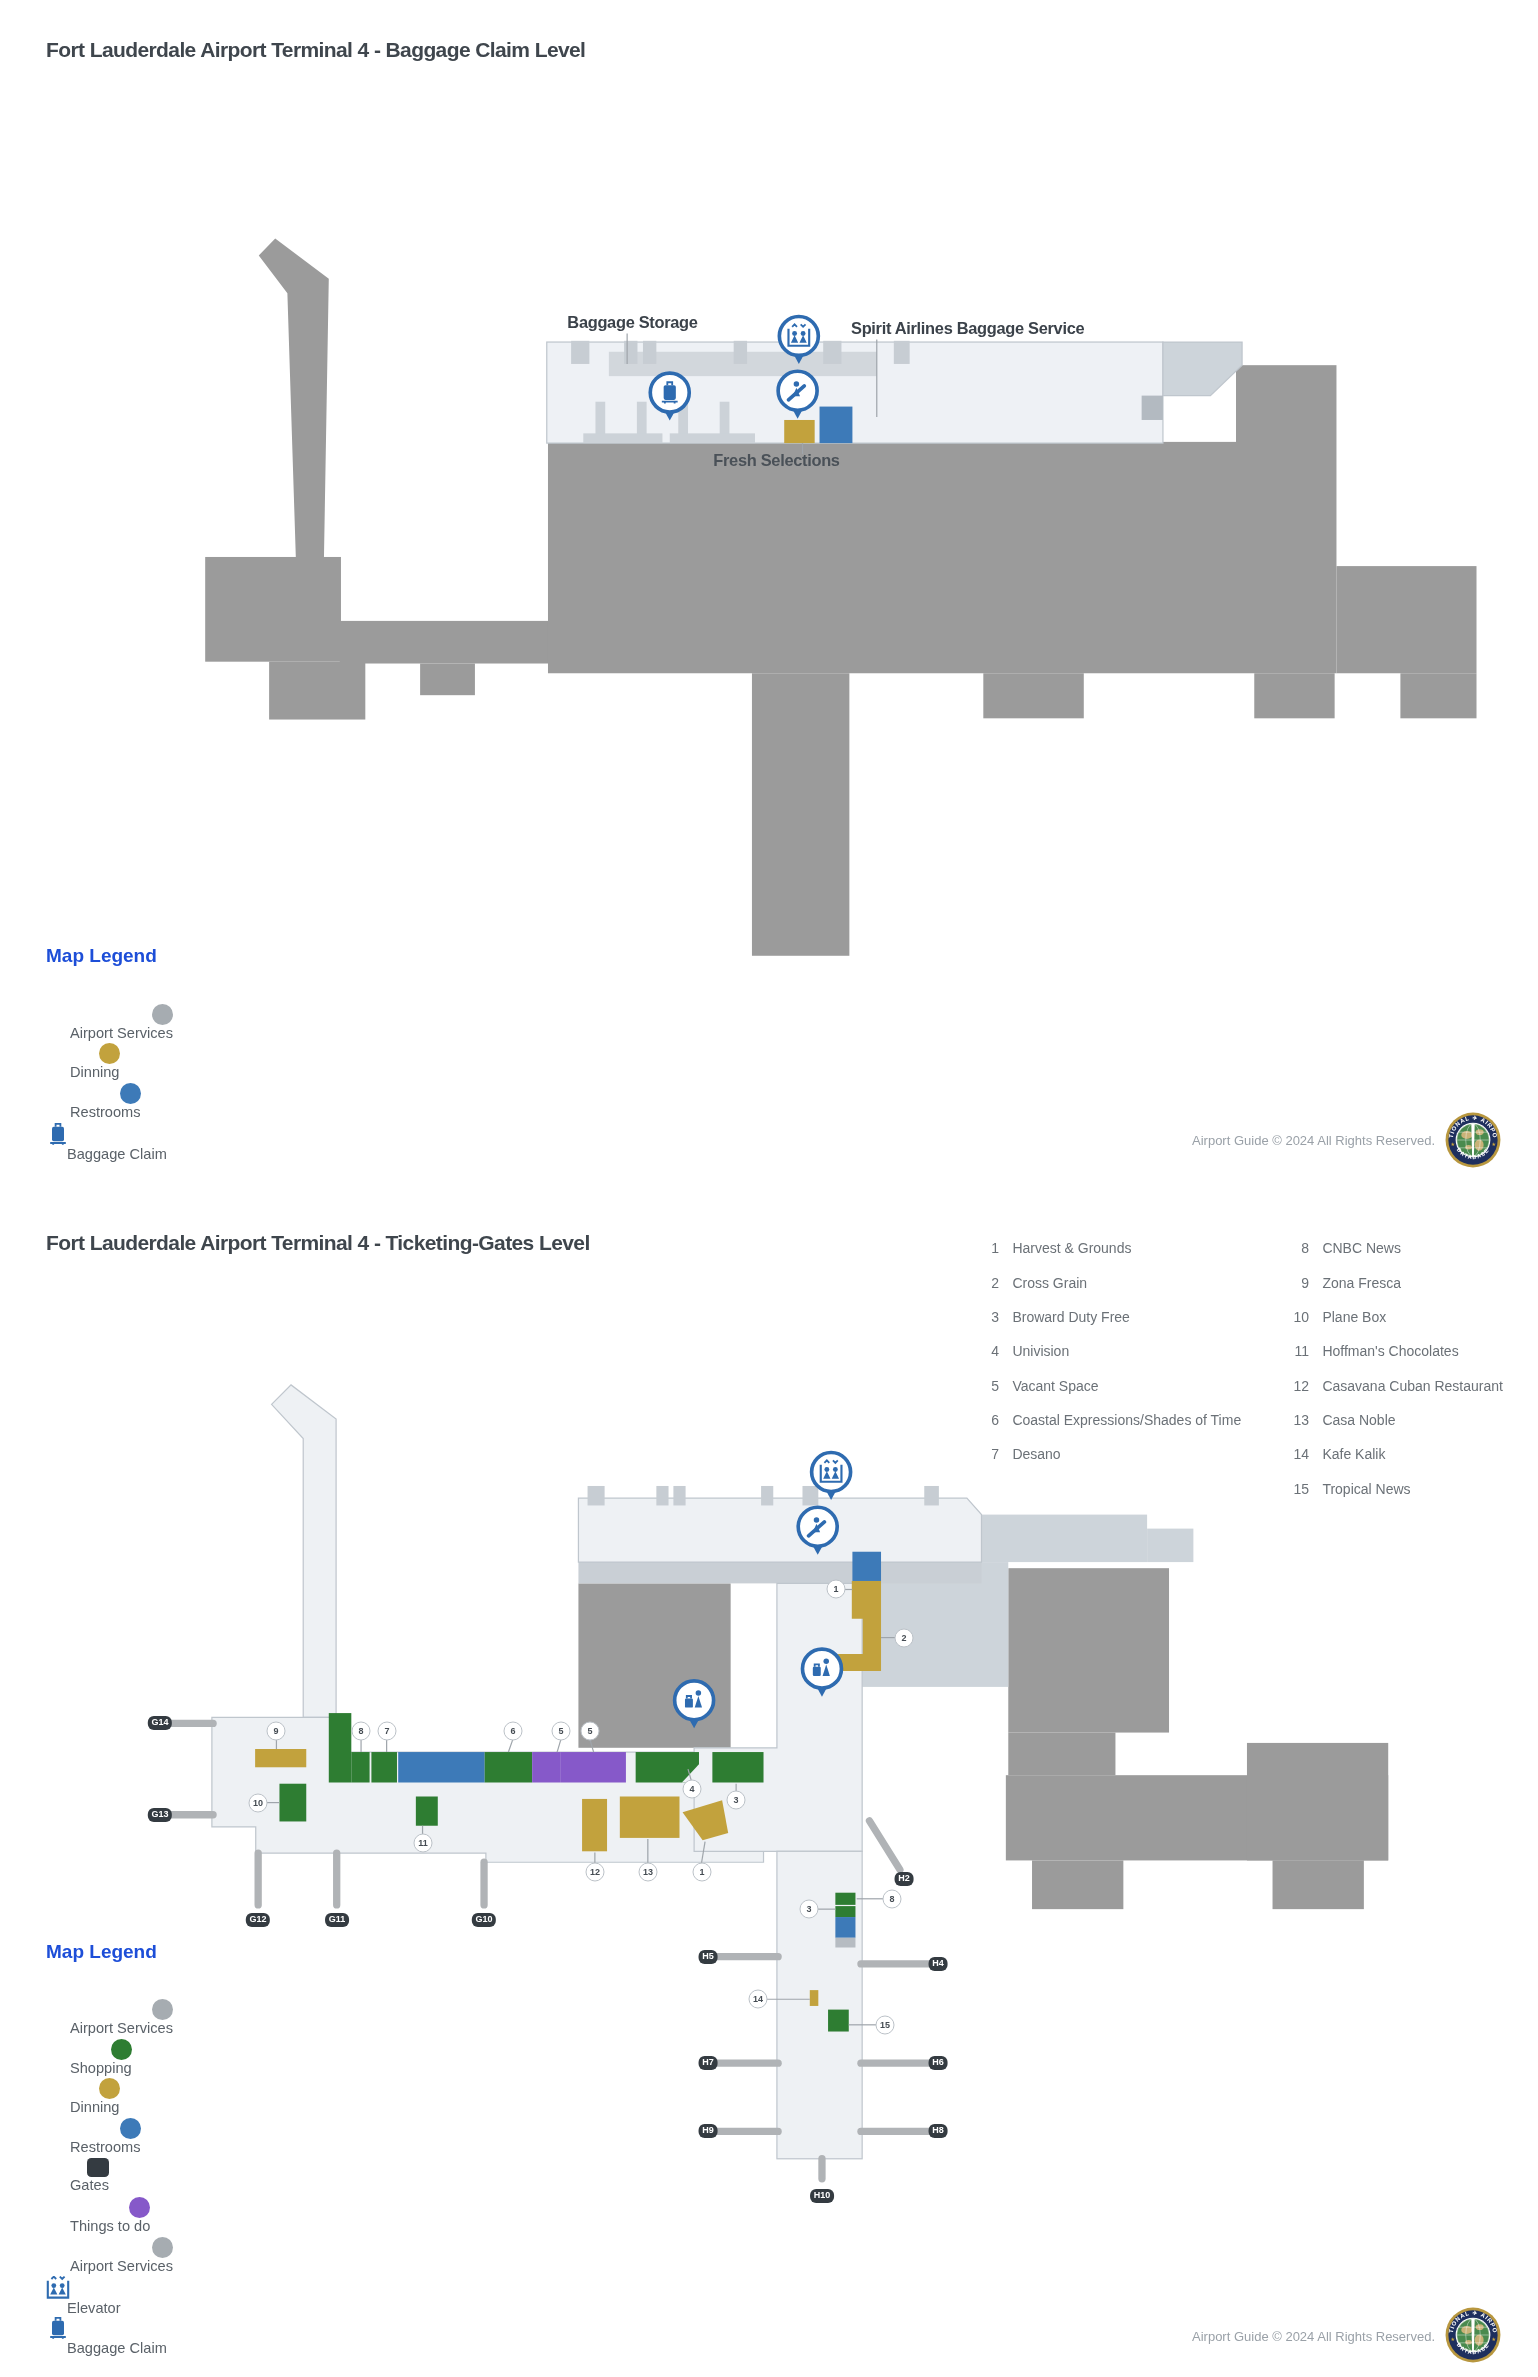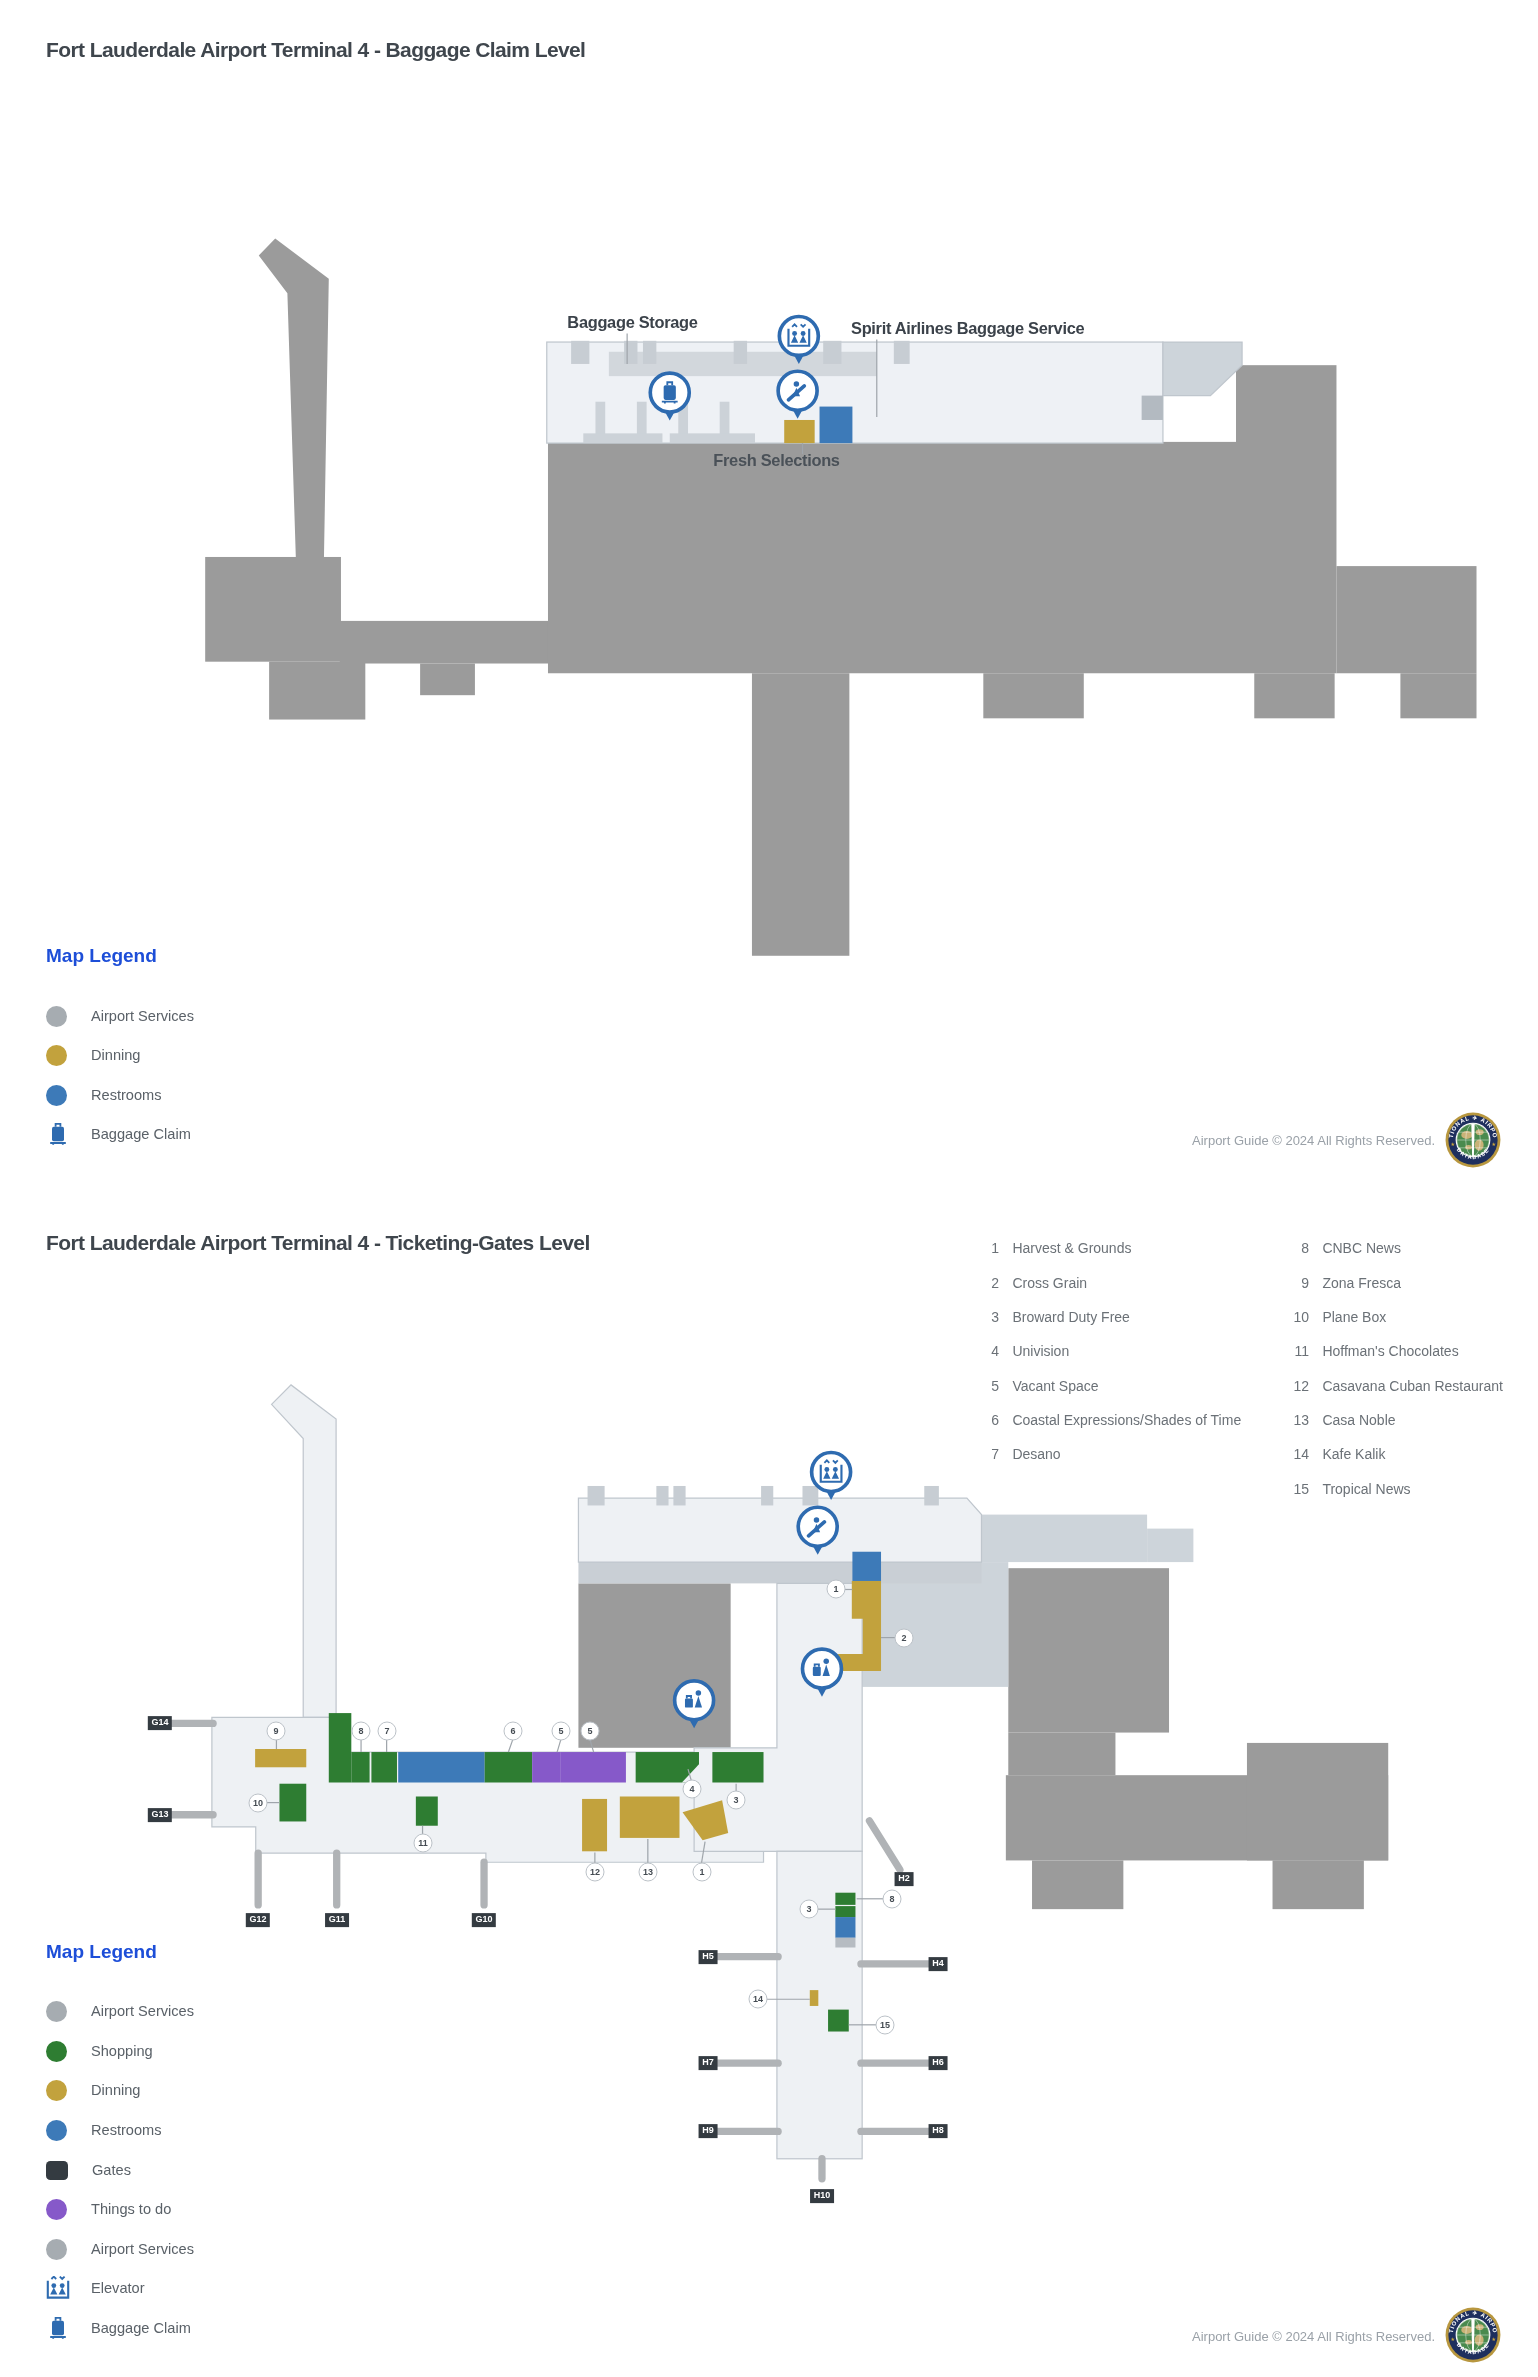--- a/index.html
+++ b/index.html
@@ -4,32 +4,32 @@
 <style>
   html,body{margin:0;padding:0;background:#ffffff;}
   #page{position:relative;width:1538px;height:2377px;background:#fff;overflow:hidden;
         font-family:"Liberation Sans",sans-serif;}
   .abs{position:absolute;}
   svg{position:absolute;left:0;}
   .page-title{font-size:21px;font-weight:700;color:#3f464d;letter-spacing:-0.6px;white-space:nowrap;}
   .map-label{font-size:16.4px;font-weight:700;color:#3b424a;letter-spacing:-0.3px;white-space:nowrap;}
   .map-label.soft{color:#4a5158;}
   .legend-title{font-size:19px;font-weight:700;color:#1d4ed8;}
-  .legend-item{position:absolute;display:flex;align-items:center;height:24px;}
+  .legend-item{position:absolute;display:flex;align-items:flex-end;height:24px;flex-direction:column;}
   .legend-swatch{width:21px;height:21px;border-radius:50%;flex:0 0 auto;}
   .legend-swatch.square{border-radius:4.3px;width:22px;height:19px;}
   .legend-label{margin-left:24px;font-size:14.6px;color:#5a6168;white-space:nowrap;}
   .legend-icon{width:24px;height:24px;flex:0 0 auto;display:flex;align-items:center;justify-content:center;}
   .dir-row{position:absolute;display:flex;align-items:center;height:24px;}
   .dir-num{width:28px;text-align:right;font-size:14px;color:#6b7177;position:relative;}
   .dir-num .circ{position:absolute;right:-3.7px;top:50%;transform:translateY(-50%);width:23px;height:23px;
                  border-radius:50%;background:#e8edf0;z-index:-1;}
   .dir-label{margin-left:13.4px;font-size:14px;color:#6b7177;white-space:nowrap;}
   .chip{position:absolute;transform:translate(-50%,-50%);background:#343b41;color:#fff;
-        font-size:9px;font-weight:700;border-radius:0;padding:2.4px 3.7px;line-height:1;
+        font-size:9px;font-weight:700;border-radius:6px;padding:2.4px 3.7px;line-height:1;
         letter-spacing:0;white-space:nowrap;}
   .callout{position:absolute;transform:translate(-50%,-50%);width:17px;height:17px;border-radius:50%;
            background:#fff;border:1.2px solid #bcc2c8;color:#454c53;font-size:9px;font-weight:700;
            display:flex;align-items:center;justify-content:center;line-height:1;}
   .footer-text{font-size:13px;color:#9aa1a8;white-space:nowrap;text-align:right;width:341px;}
   .logo-holder{width:56px;height:56px;}
 </style>
 </head>
 <body>
 

